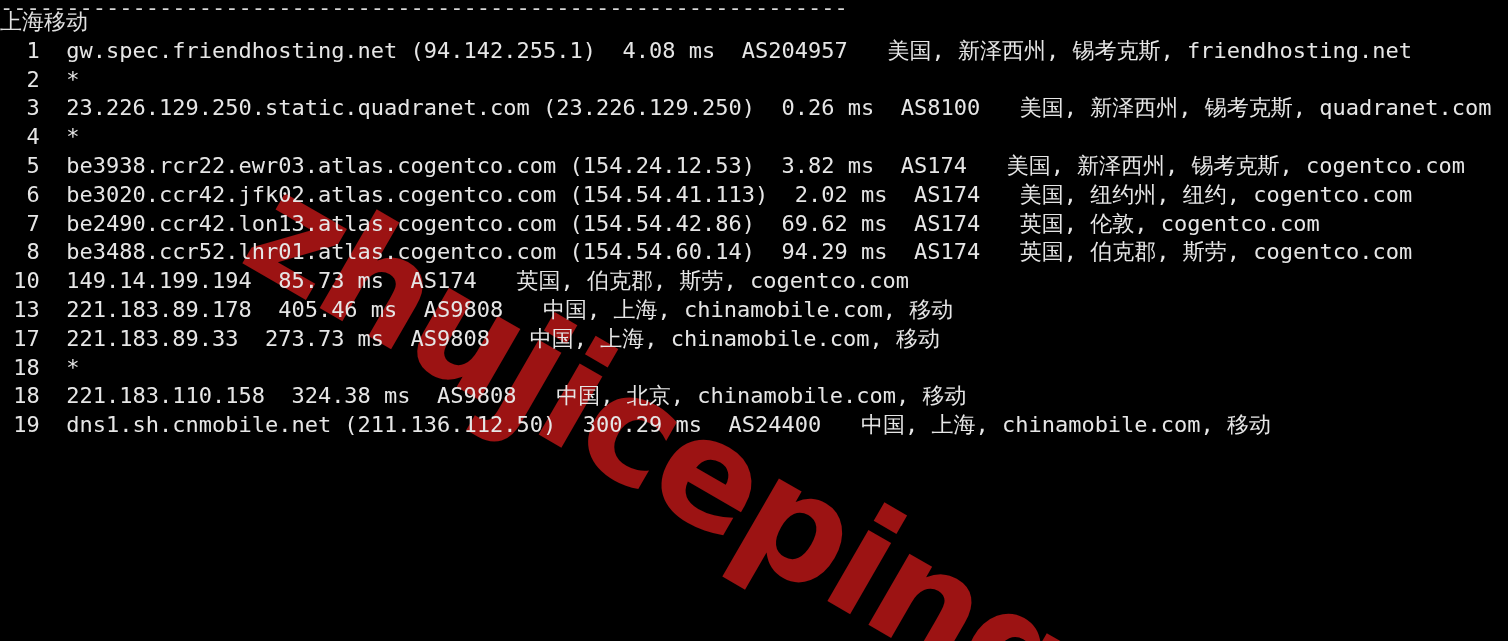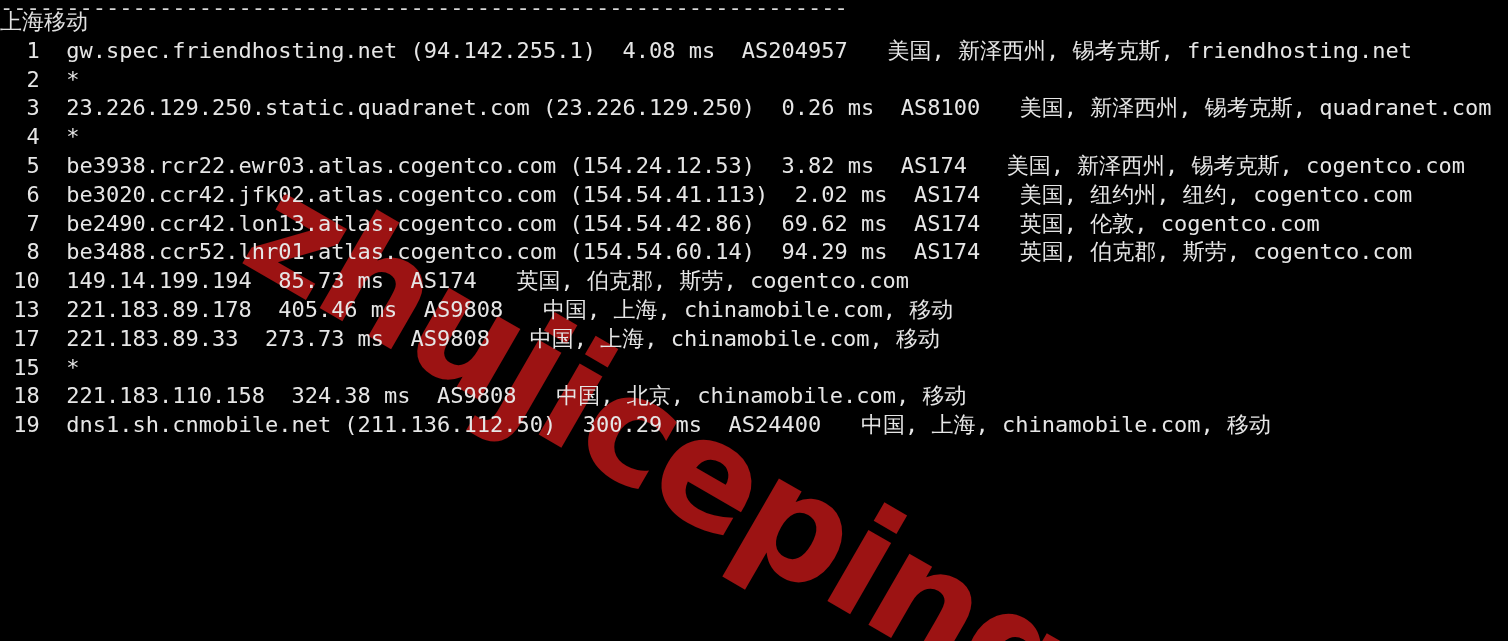--- a/index.html
+++ b/index.html
@@ -111,19 +111,19 @@
       <div class="tline">  2  *</div>
       <div class="tline">  3  23.226.129.250.static.quadranet.com (23.226.129.250)  0.26 ms  AS8100   美国, 新泽西州, 锡考克斯, quadranet.com</div>
       <div class="tline">  4  *</div>
       <div class="tline">  5  be3938.rcr22.ewr03.atlas.cogentco.com (154.24.12.53)  3.82 ms  AS174   美国, 新泽西州, 锡考克斯, cogentco.com</div>
       <div class="tline">  6  be3020.ccr42.jfk02.atlas.cogentco.com (154.54.41.113)  2.02 ms  AS174   美国, 纽约州, 纽约, cogentco.com</div>
       <div class="tline">  7  be2490.ccr42.lon13.atlas.cogentco.com (154.54.42.86)  69.62 ms  AS174   英国, 伦敦, cogentco.com</div>
       <div class="tline">  8  be3488.ccr52.lhr01.atlas.cogentco.com (154.54.60.14)  94.29 ms  AS174   英国, 伯克郡, 斯劳, cogentco.com</div>
       <div class="tline"> 10  149.14.199.194  85.73 ms  AS174   英国, 伯克郡, 斯劳, cogentco.com</div>
       <div class="tline"> 13  221.183.89.178  405.46 ms  AS9808   中国, 上海, chinamobile.com, 移动</div>
       <div class="tline"> 17  221.183.89.33  273.73 ms  AS9808   中国, 上海, chinamobile.com, 移动</div>
-      <div class="tline"> 15  *</div>
+      <div class="tline"> 18  *</div>
       <div class="tline"> 18  221.183.110.158  324.38 ms  AS9808   中国, 北京, chinamobile.com, 移动</div>
       <div class="tline"> 19  dns1.sh.cnmobile.net (211.136.112.50)  300.29 ms  AS24400   中国, 上海, chinamobile.com, 移动</div>
     </div>
 
   </div>
 </div>
 
 </body></html>

